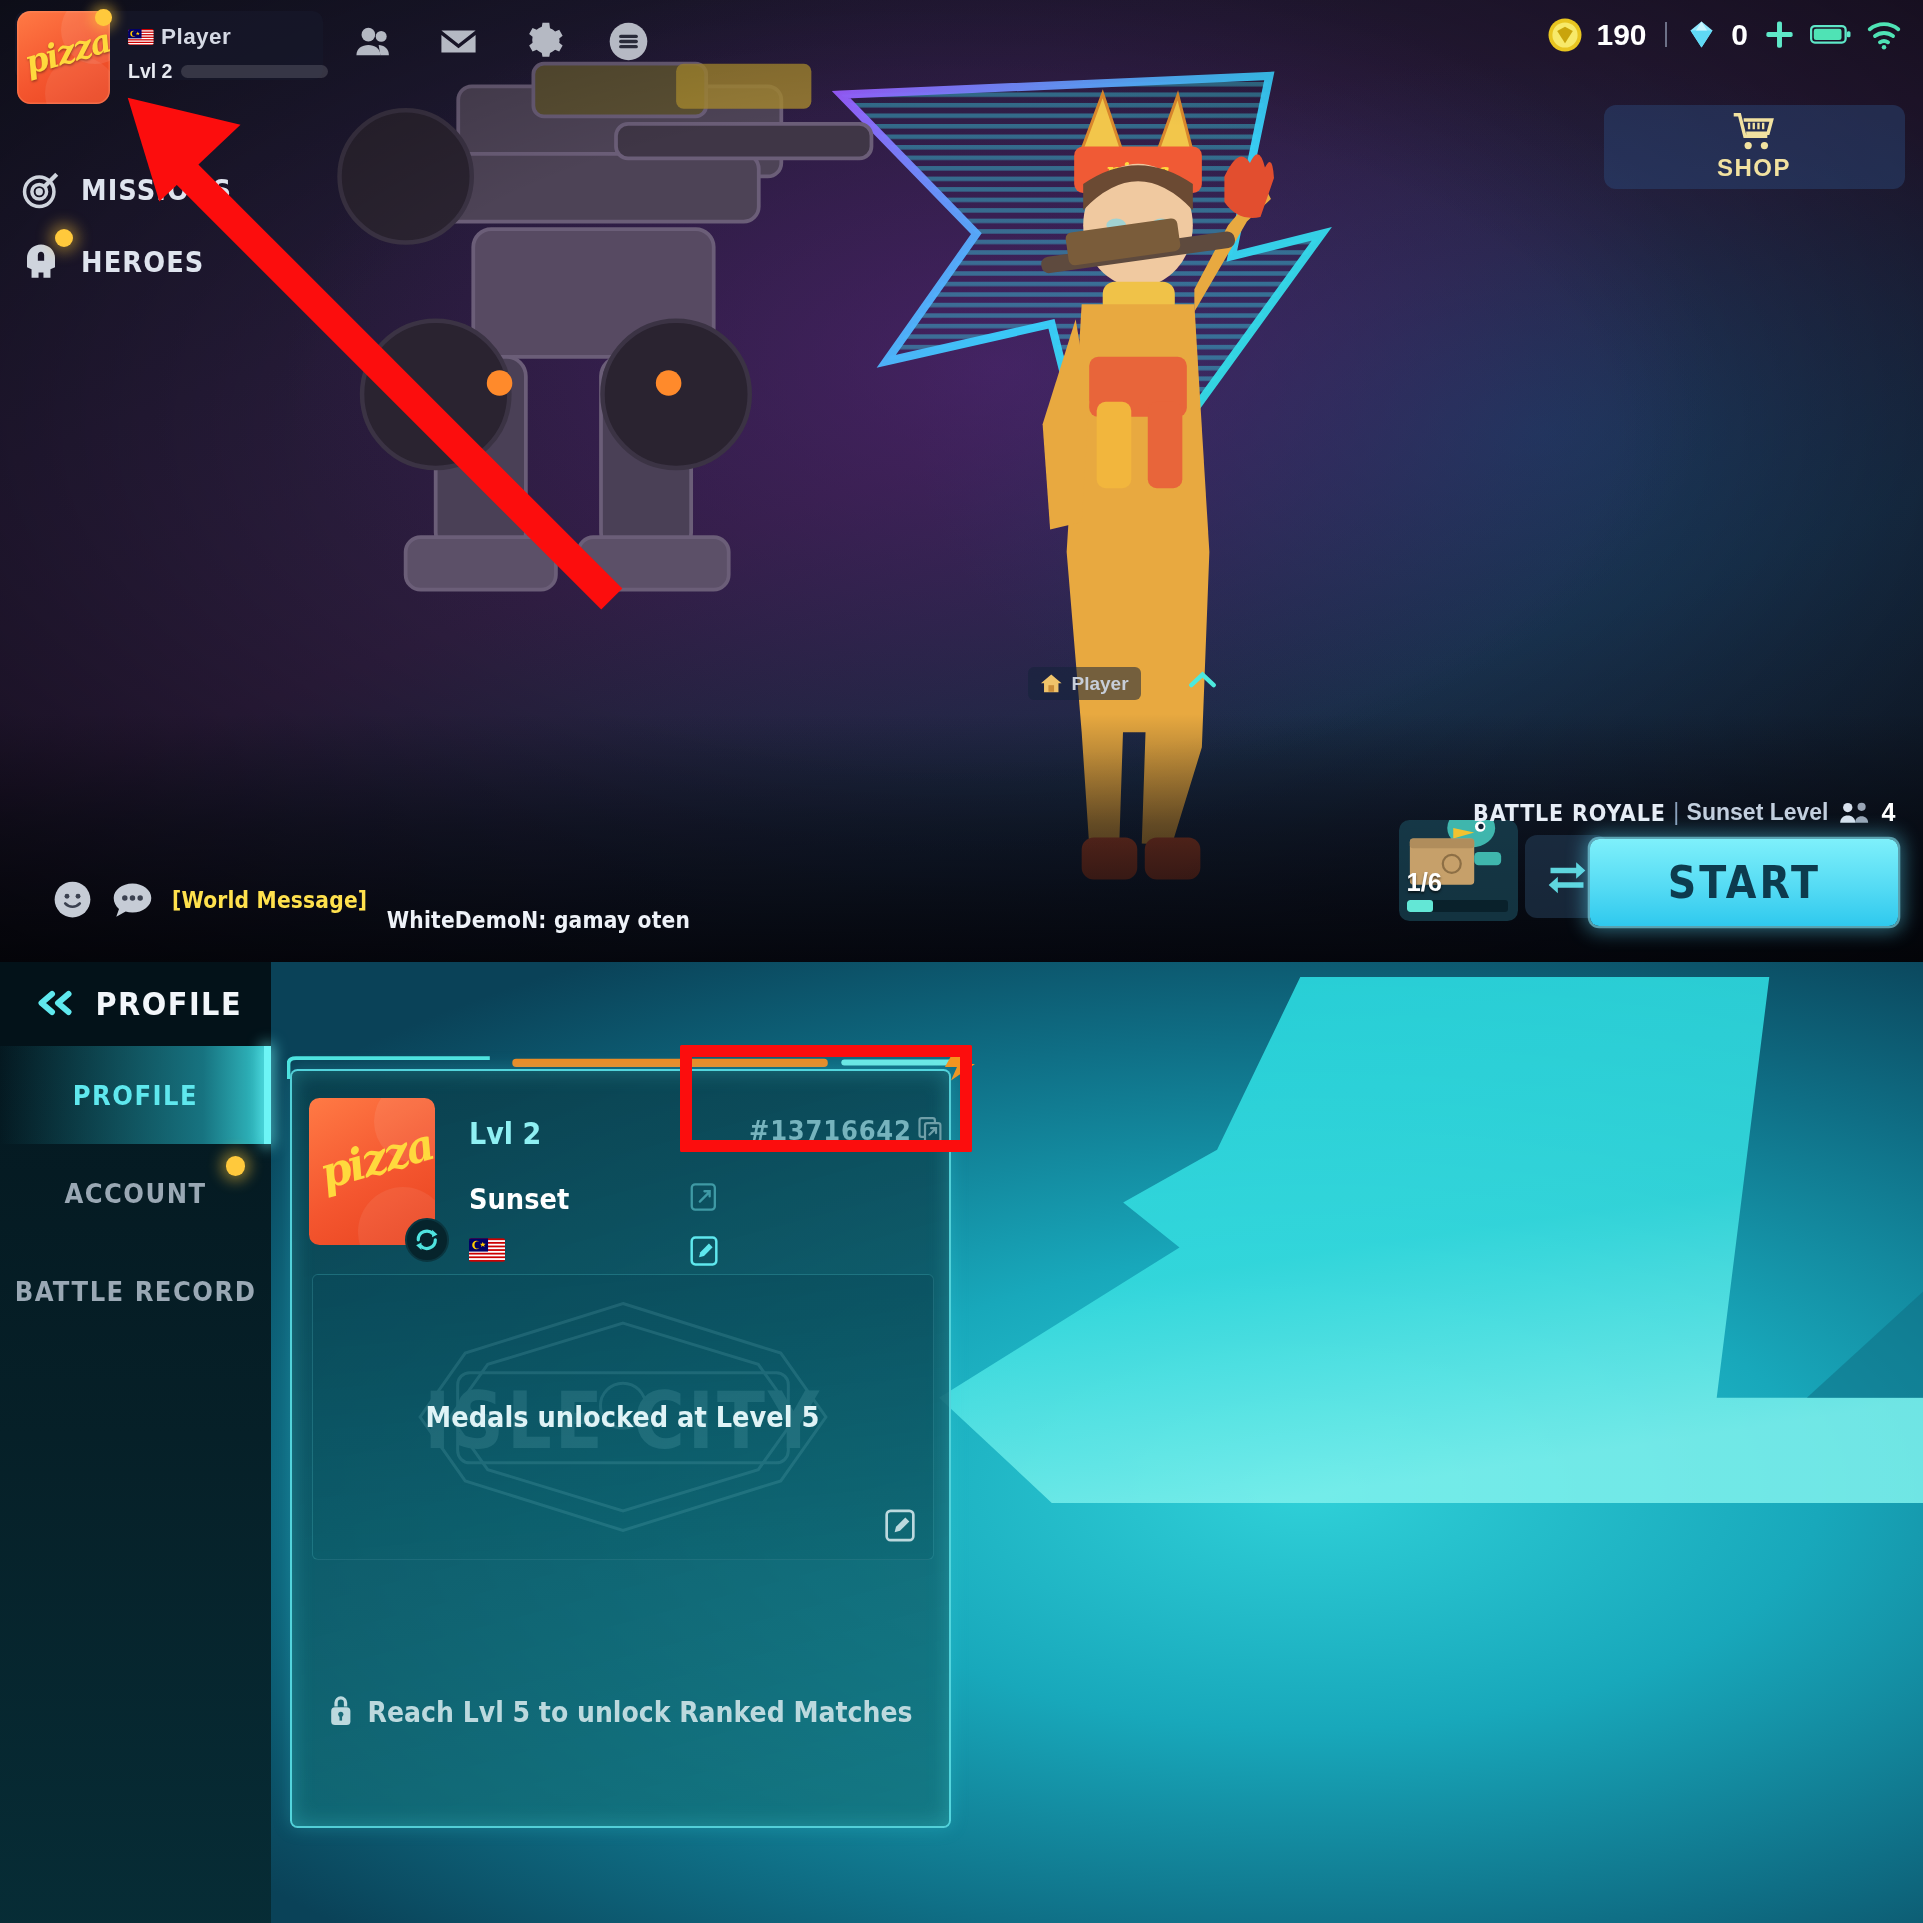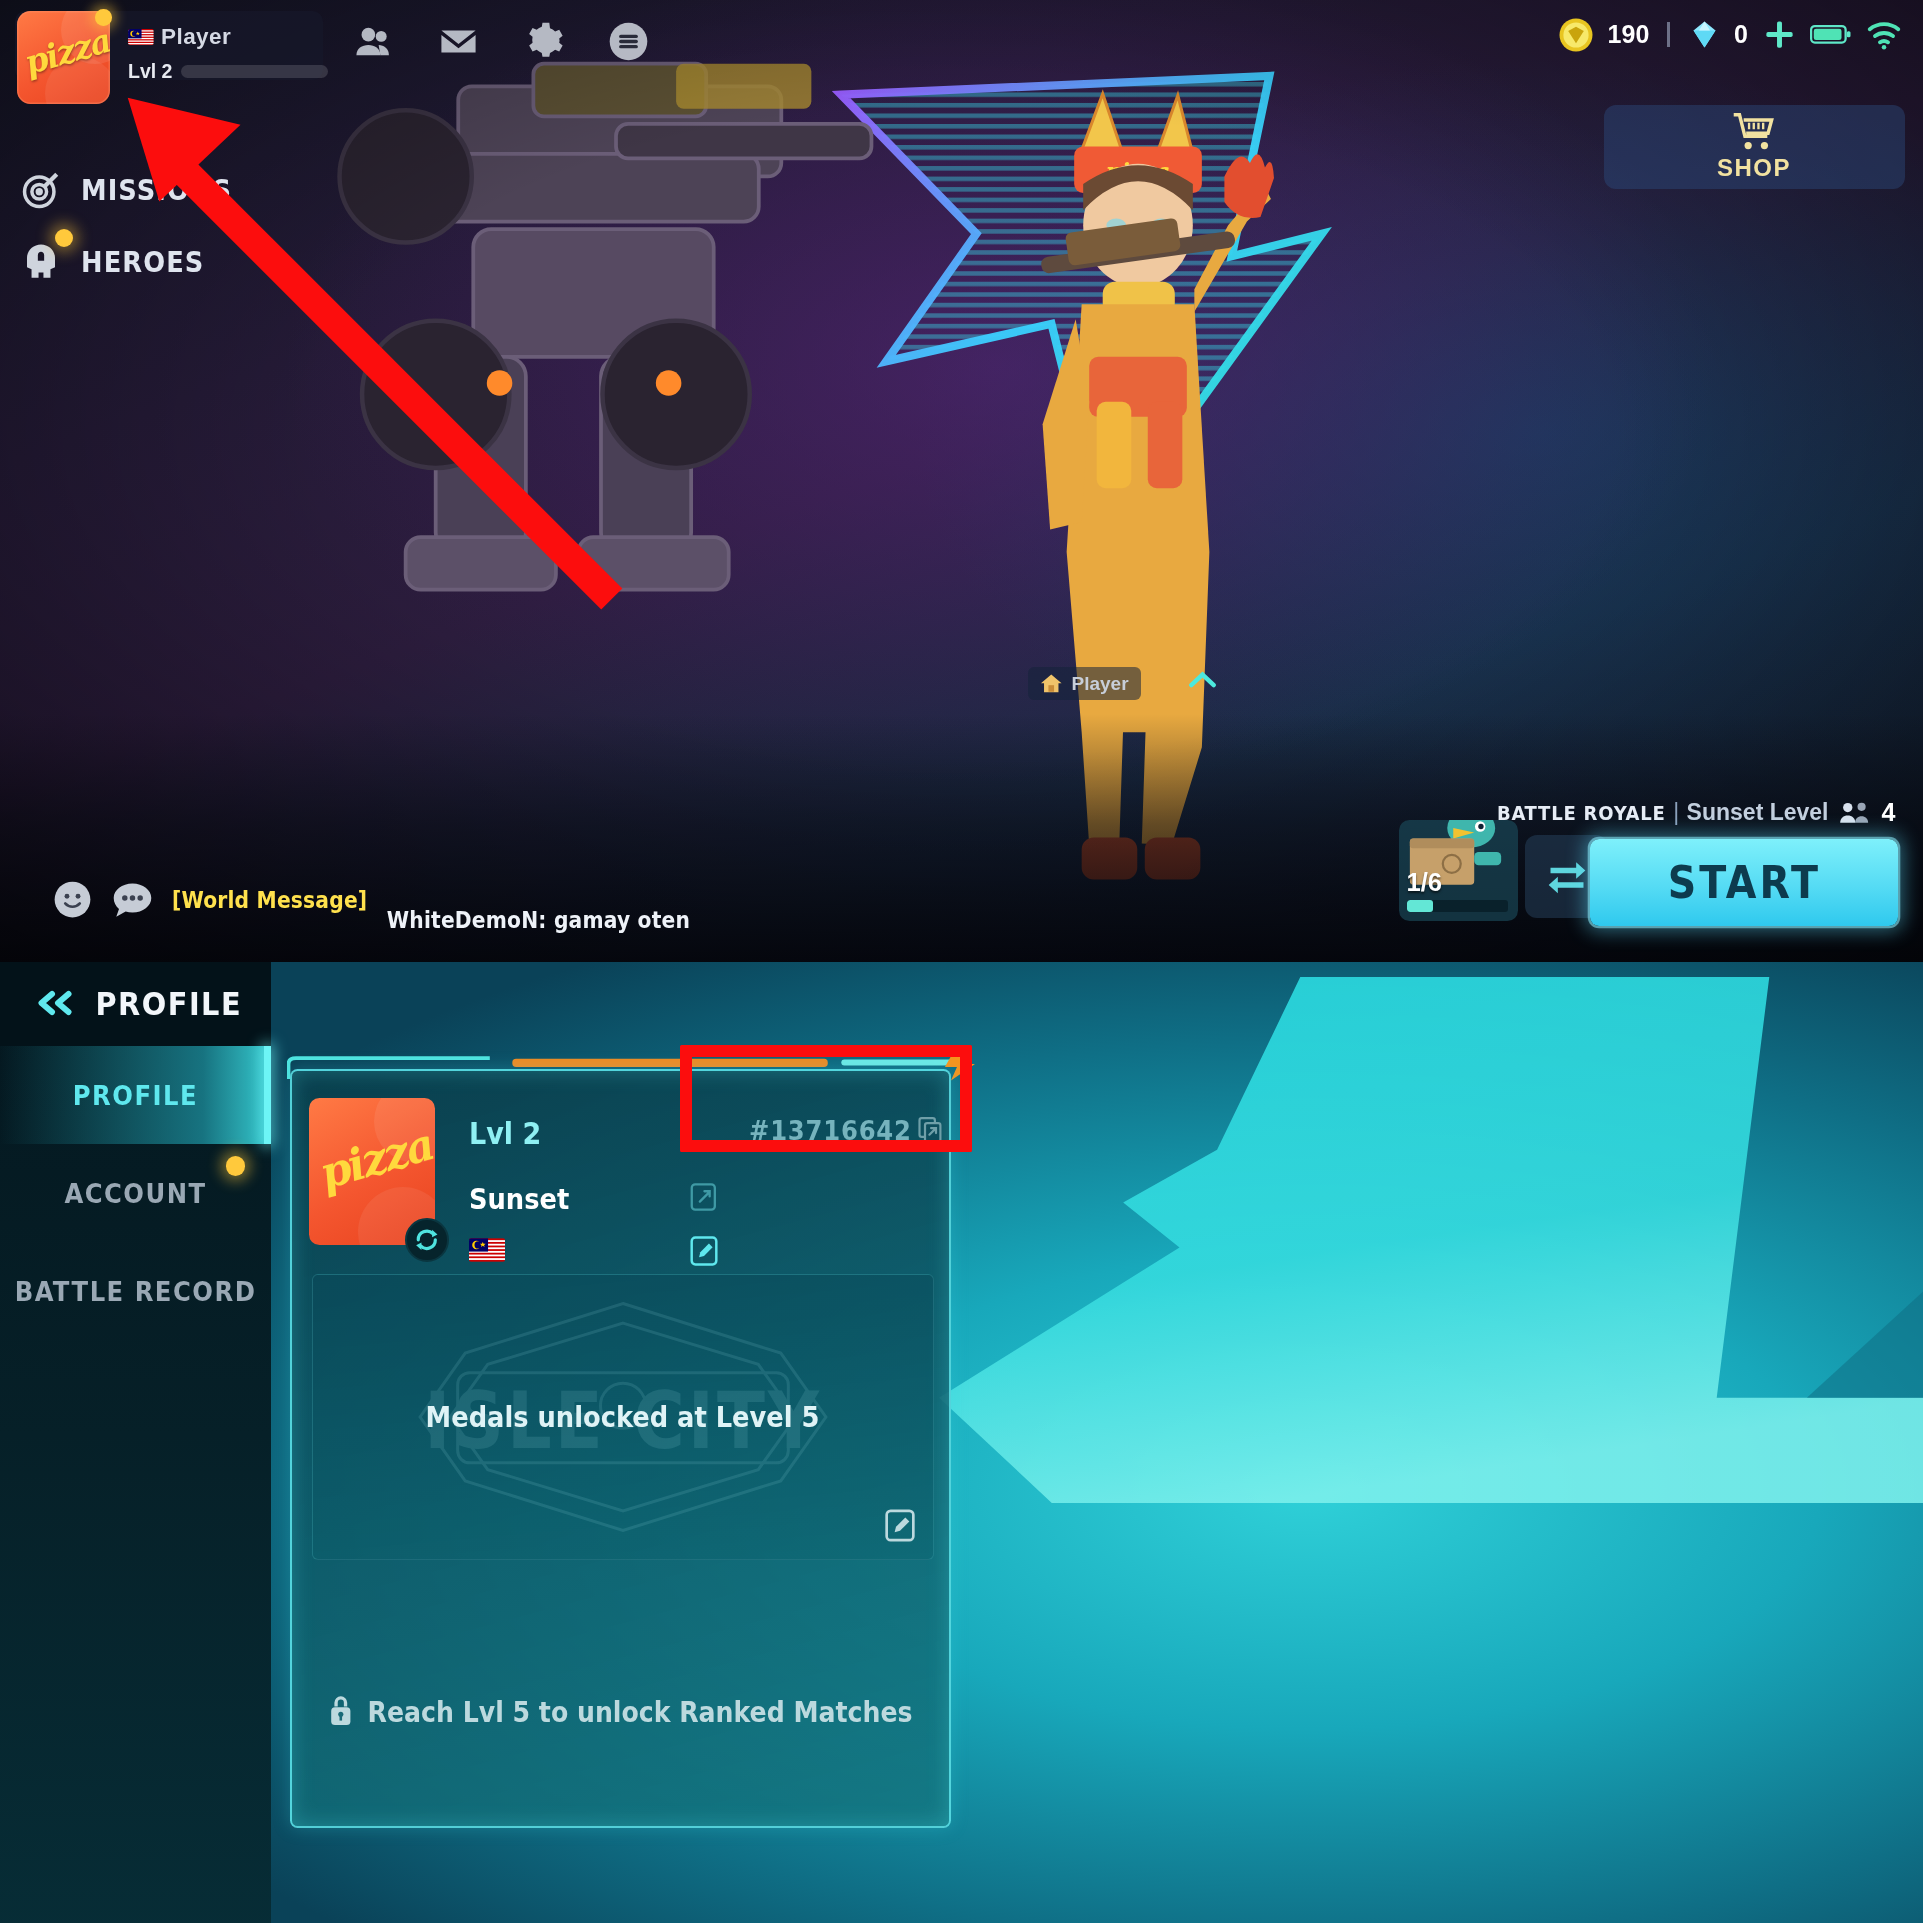--- a/index.html
+++ b/index.html
@@ -63,21 +63,21 @@
   .leftnav { position:absolute; left:10.5px; top:154px; }
   .nav-item { display:flex; align-items:center; gap:19.5px; height:72px; position:relative; padding-left:9px; }
   .nav-item .nic { width:42px; height:42px; }
   .nav-item .ntxt { color:#dfe4ee; font-size:28.6px; font-weight:bold; letter-spacing:1.1px;
     font-family:"DejaVu Sans Condensed","Liberation Sans",sans-serif; }
   .nav-dot { position:absolute; left:44px; top:3px; width:18px; height:18px; border-radius:50%;
     background:#ffc93c; box-shadow:0 0 13.5px 6px rgba(255,201,60,.4); }
 
   
   .currency { position:absolute; right:22.5px; top:13.5px; display:flex; align-items:center; gap:13.5px; height:42px; }
-  .currency .val { color:#ffffff; font-size:25px; font-weight:bold; }
+  .currency .val { color:#ffffff; font-size:30px; font-weight:bold; }
   .cur-sep { width:2.3px; height:25.6px; background:rgba(190,205,230,.5); margin:0 4.5px; }
 
   
   .shop-btn { position:absolute; right:19.5px; top:105px; width:301px; height:84px; border-radius:12px;
     background:rgba(46,78,130,.42); display:flex; flex-direction:column; align-items:center; justify-content:center; gap:1.5px; }
   .shop-btn .lbl { color:#f2e2a0; font-size:24px; font-weight:bold; letter-spacing:1.5px; margin-top:1.5px; }
 
   
   .nameplate { position:absolute; left:1028px; top:667px; height:33px; padding:0 12px; border-radius:6px;
     background:rgba(20,35,58,.55); display:flex; align-items:center; gap:9px; }
@@ -95,21 +95,21 @@
   .crate { position:absolute; right:406px; bottom:41px; width:119px; height:101px; border-radius:10.5px;
     background:rgba(28,78,94,.62); overflow:hidden; }
   .crate .cnt { position:absolute; left:7.5px; bottom:24px; color:#fff; font-size:25.6px; font-weight:bold;
     text-shadow:0 1.5px 2.3px rgba(0,0,0,.6); }
   .crate .bar { position:absolute; left:7.5px; bottom:9px; width:101px; height:12px; border-radius:3px;
     background:rgba(8,30,40,.85); overflow:hidden; }
   .crate .bar i { display:block; height:100%; width:26%; background:#63e7d6; border-radius:3px; }
   .swap-btn { position:absolute; right:316px; bottom:44px; width:83px; height:83px; border-radius:12px;
     background:rgba(40,68,96,.5); display:flex; align-items:center; justify-content:center; }
   .mode-line { position:absolute; right:28.6px; bottom:135px; display:flex; align-items:center; gap:7.5px; }
-  .mode-line .m1 { color:#e7edf6; font-size:20px; font-weight:bold; letter-spacing:0.8px;
+  .mode-line .m1 { color:#e7edf6; font-size:23px; font-weight:bold; letter-spacing:0.8px;
     font-family:"DejaVu Sans Condensed","Liberation Sans",sans-serif; }
   .mode-line .bar { color:#8ba0bb; font-size:23px; }
   .mode-line .m2 { color:#c3cfde; font-size:23px; font-weight:bold; }
   .mode-line .m3 { color:#ffffff; font-size:25px; font-weight:bold; }
   .start-btn { position:absolute; right:25.6px; bottom:36px; width:308px; height:87px; border-radius:9px;
     background:linear-gradient(180deg,#7ef0fb 0%,#55dbf4 55%,#2fc9ee 100%);
     box-shadow:0 0 19.5px 4.5px rgba(90,220,250,.45), 0 0 0 2.3px rgba(160,245,255,.55);
     display:flex; align-items:center; justify-content:center; }
   .start-btn .t { color:#0d3b4e; font-size:44px; font-weight:bold; letter-spacing:3px;
     font-family:"DejaVu Sans Condensed","Liberation Sans",sans-serif; }

